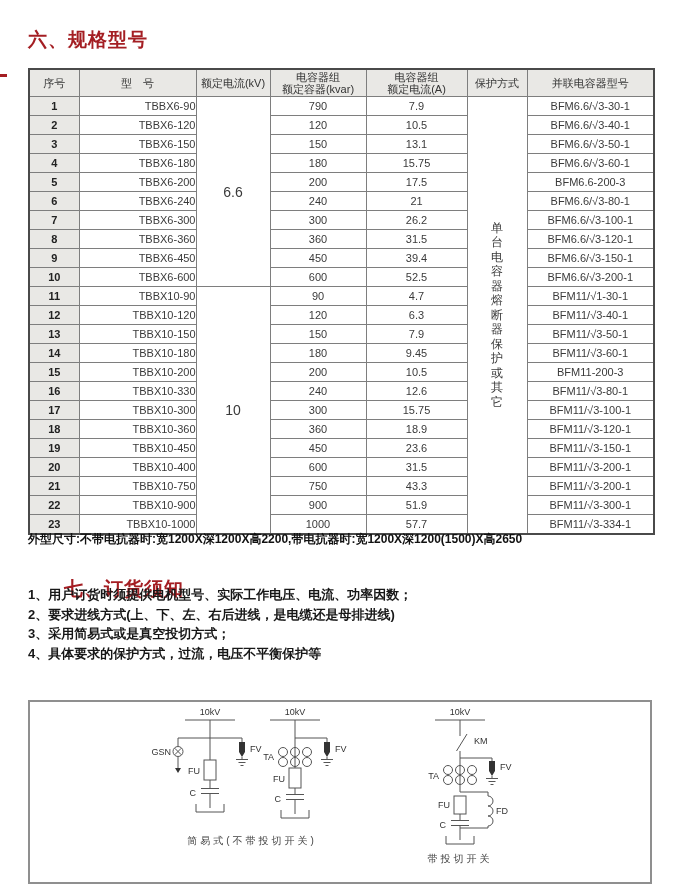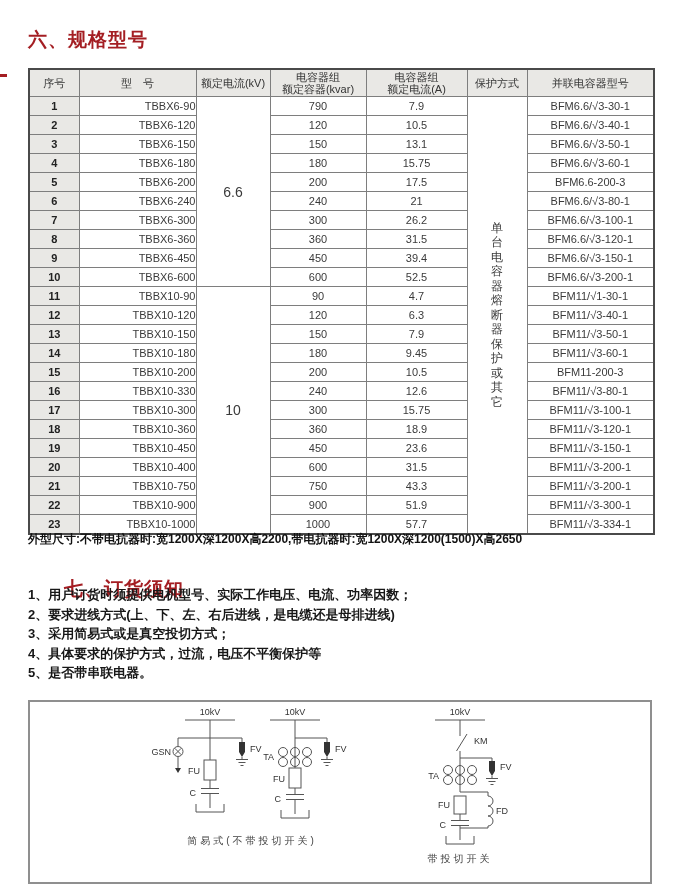--- a/index.html
+++ b/index.html
@@ -243,21 +243,20 @@
 
   <div id="dim-note">外型尺寸:不带电抗器时:宽1200X深1200X高2200,带电抗器时:宽1200X深1200(1500)X高2650</div>
 
   <div id="sec7-title" class="sec-title">七、订货须知</div>
 
   <div id="notes">
     <div>1、用户订货时须提供电机型号、实际工作电压、电流、功率因数；</div>
     <div>2、要求进线方式(上、下、左、右后进线，是电缆还是母排进线)</div>
     <div>3、采用简易式或是真空投切方式；</div>
     <div>4、具体要求的保护方式，过流，电压不平衡保护等</div>
-    <div>5、是否带串联电器。</div>
   </div>
 
   <div id="diagram-box">
     <svg width="620" height="176" viewBox="0 0 620 176">
 
       <g>
         <text class="dtext" x="180" y="13" text-anchor="middle">10kV</text>
         <line class="dline" x1="155" y1="18" x2="205" y2="18"></line>
         <line class="dline" x1="180" y1="18" x2="180" y2="58"></line>
         <line class="dline" x1="148" y1="36" x2="212" y2="36"></line>

